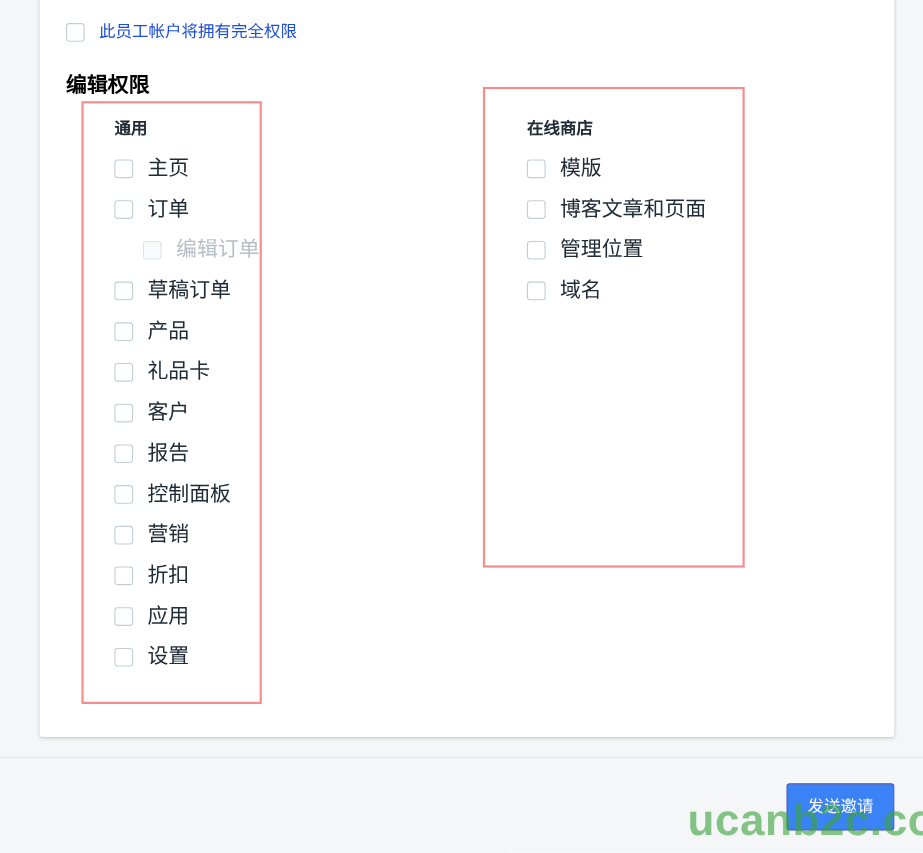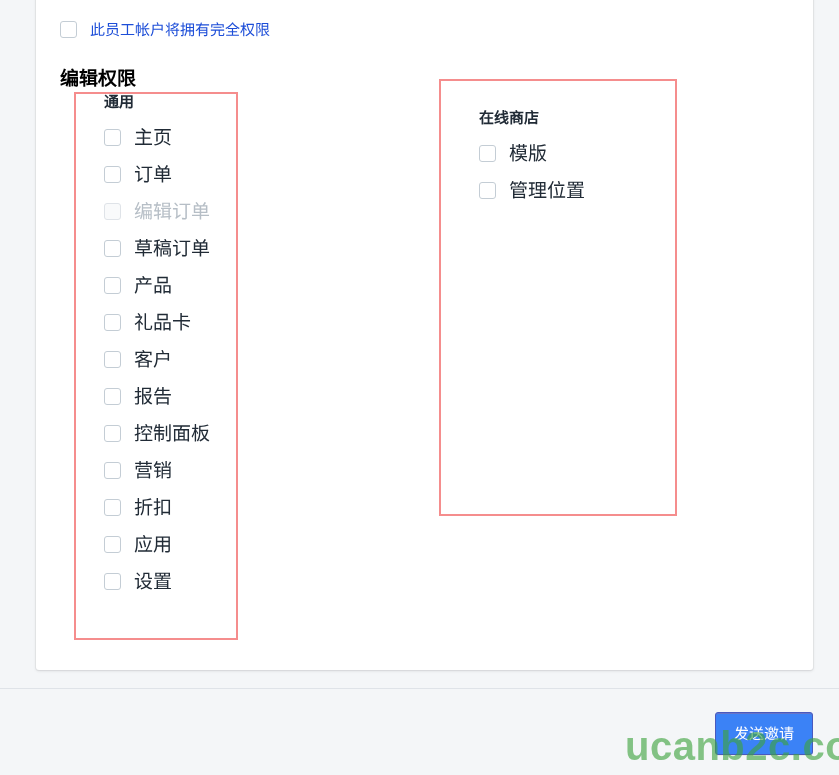--- a/index.html
+++ b/index.html
@@ -81,21 +81,21 @@
     box-sizing: border-box;
     background: transparent;
   }
   #anno-left  { left: 38px;  top: 106px; width: 164px; height: 548px; }
   #anno-right { left: 403px; top: 93px;  width: 238px; height: 437px; }
 
   
   .group {
     position: absolute;
   }
-  #group-general   { left: 68px;  top: 108px; }
+  #group-general   { left: 68px;  top: 124px; }
   #group-store     { left: 443px; top: 124px; }
   #group-locations { left: 443px; top: 447px; }
 
   .group-title {
     font-size: 15px;
     font-weight: bold;
     color: #212b36;
     line-height: 1;
     margin-bottom: 18px;
     white-space: nowrap;
@@ -109,20 +109,21 @@
     margin-bottom: 17px;
     white-space: nowrap;
   }
   .perm-row:last-child { margin-bottom: 0; }
   .perm-row .perm-label {
     font-size: 19px;
     color: #212b36;
     line-height: 1;
   }
   .perm-row.nested {
+    margin-left: 26px;
   }
   .perm-row.disabled .perm-label {
     color: #b6bec6;
   }
 
   
   .footer-divider {
     position: absolute;
     left: 0;
     top: 688px;
@@ -253,21 +254,29 @@
 
   <div class="group" id="group-store">
     <div class="group-title">在线商店</div>
     <div class="group-items">
         <div class="perm-row">
           <span class="cb"></span>
           <span class="perm-label">模版</span>
         </div>
         <div class="perm-row">
           <span class="cb"></span>
+          <span class="perm-label">博客文章和页面</span>
+        </div>
+        <div class="perm-row">
+          <span class="cb"></span>
           <span class="perm-label">管理位置</span>
+        </div>
+        <div class="perm-row">
+          <span class="cb"></span>
+          <span class="perm-label">域名</span>
         </div>
       </div>
   </div>
 
 
 </div>
 
 <div class="footer-divider"></div>
 
 <div class="footer-actions">

